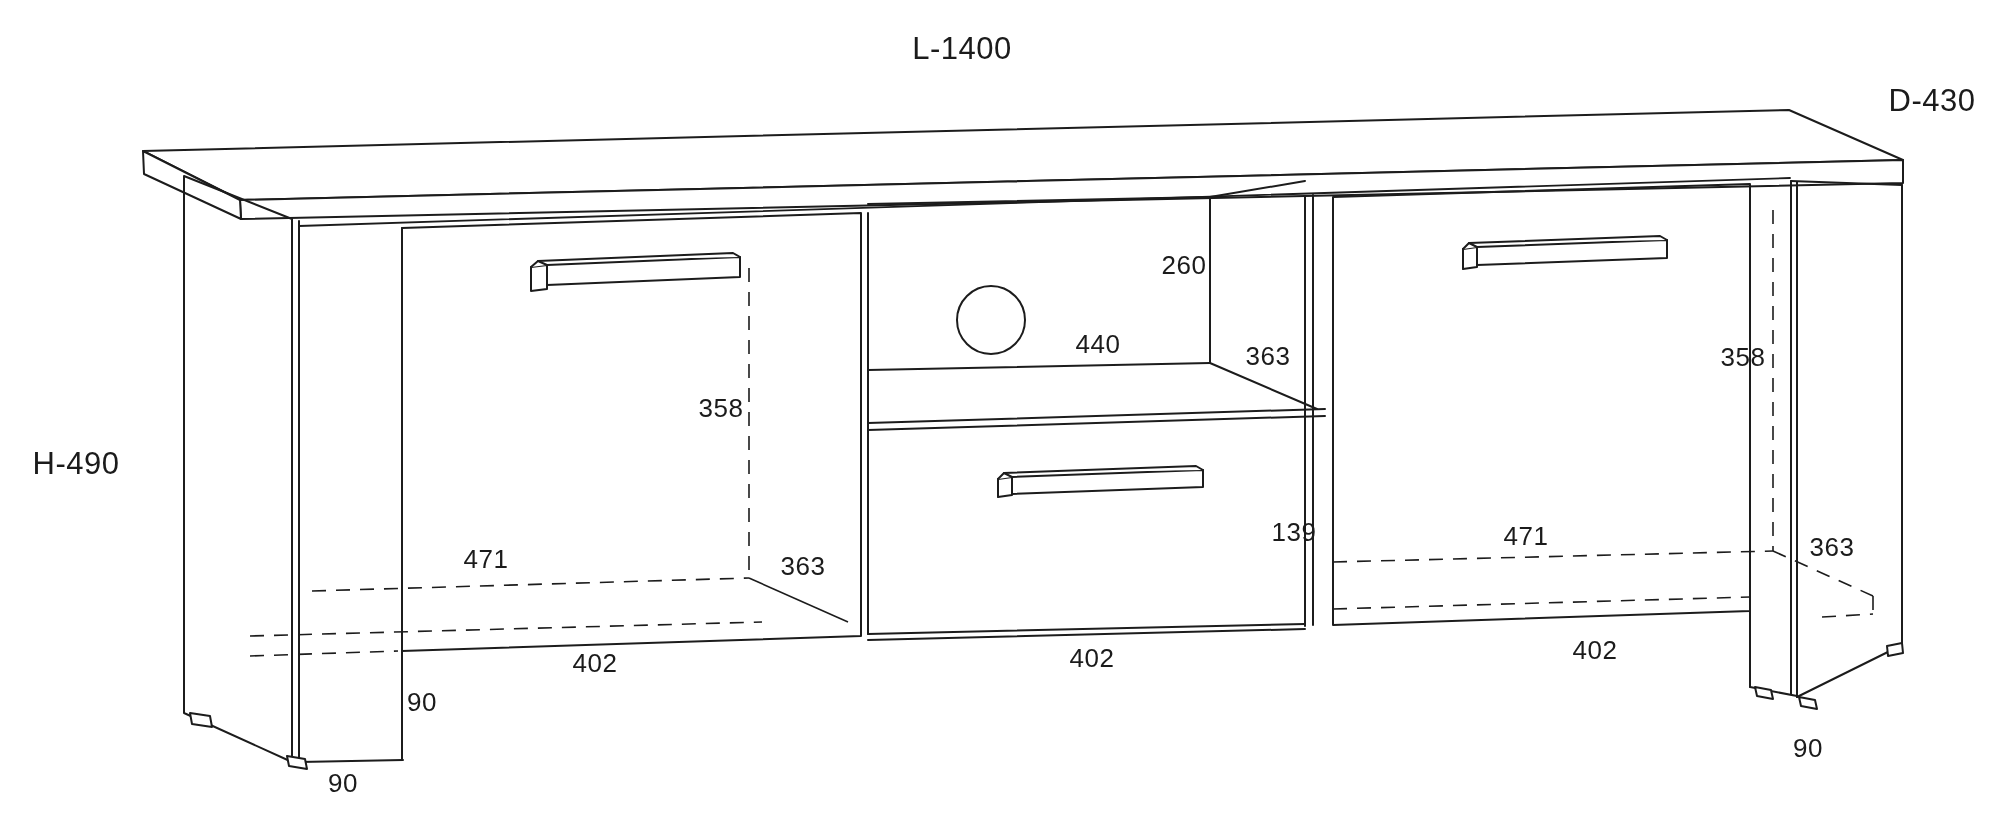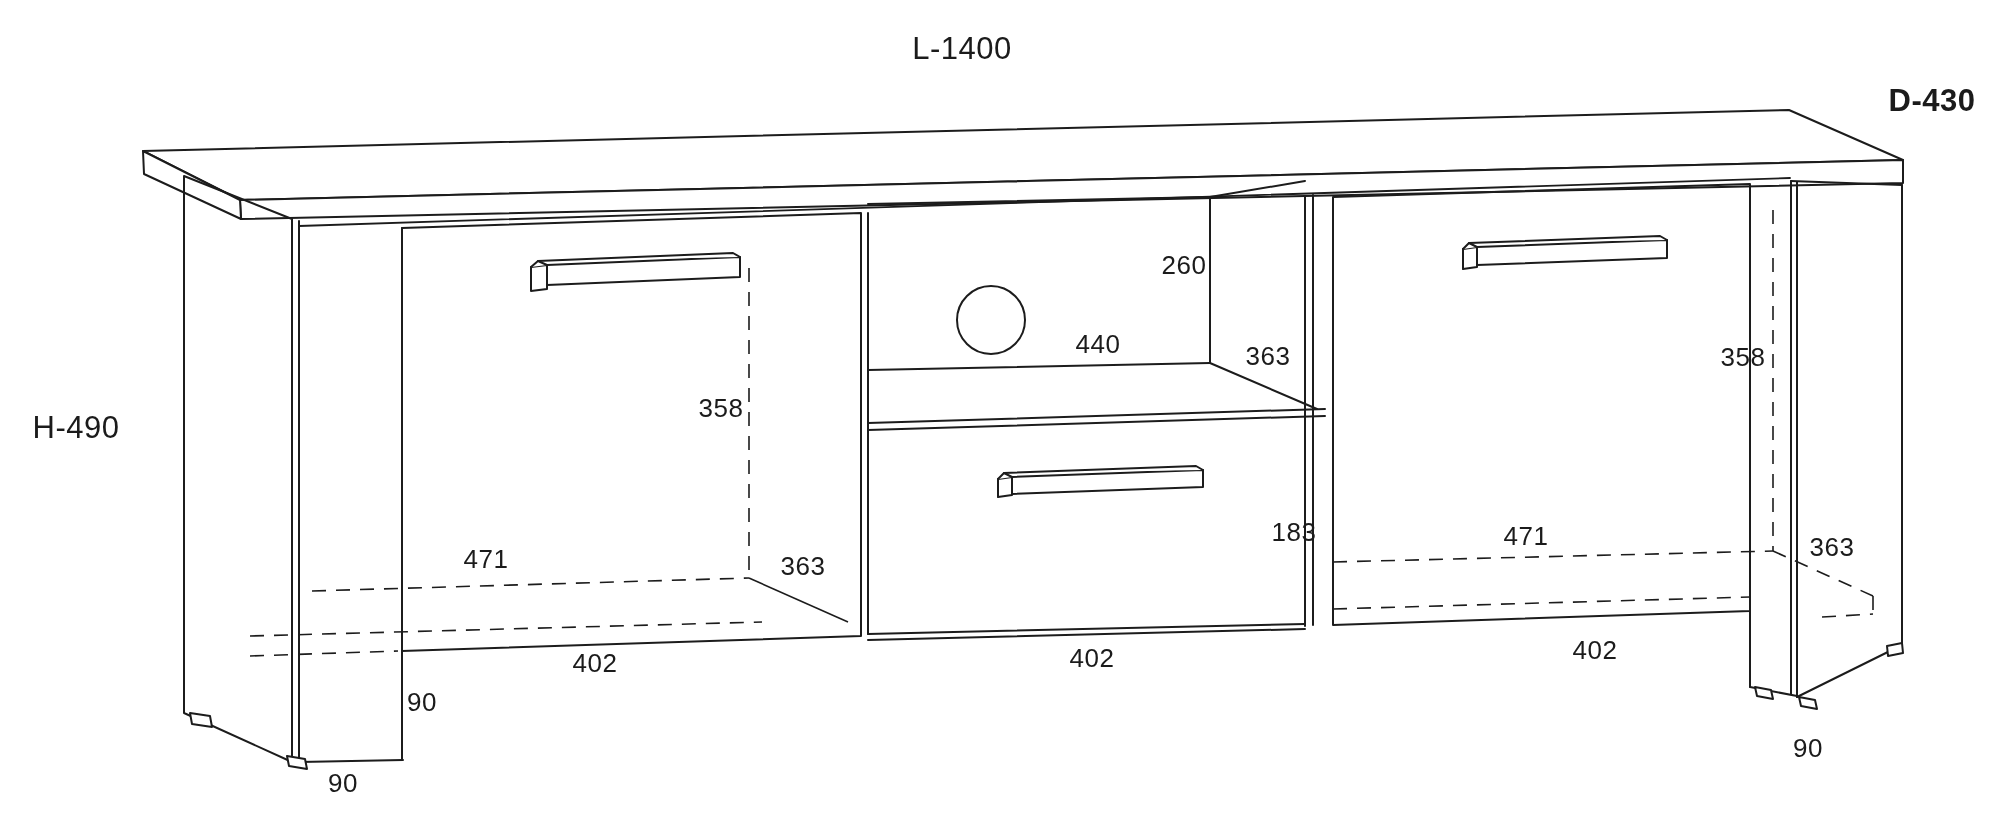--- a/index.html
+++ b/index.html
@@ -123,32 +123,32 @@
       <path d="M1750,611 L1750,687"></path>
       <path d="M1750,687 L1797,696"></path>
       <polygon fill="#ffffff" points="1799,697 1815,700 1817,709 1801,706"></polygon>
       <polygon fill="#ffffff" points="1887,646 1902,643 1903,653 1888,656"></polygon>
       <polygon fill="#ffffff" points="1755,687 1771,690 1773,699 1757,696"></polygon>
     </g>
   </svg>
 
   <div id="labels">
       <div class="dim-label large" style="left: 962px; top: 49px;">L-1400</div>
-      <div class="dim-label large" style="left: 1932px; top: 101px; font-weight: bold;">D-430</div>
-      <div class="dim-label large" style="left: 76px; top: 428px;">H-490</div>
+      <div class="dim-label large" style="left: 1932px; top: 101px;">D-430</div>
+      <div class="dim-label large" style="left: 76px; top: 464px;">H-490</div>
       <div class="dim-label" style="left: 1184px; top: 265px;">260</div>
       <div class="dim-label" style="left: 1098px; top: 344px;">440</div>
       <div class="dim-label" style="left: 1268px; top: 356px;">363</div>
       <div class="dim-label" style="left: 721px; top: 408px;">358</div>
       <div class="dim-label" style="left: 1743px; top: 357px;">358</div>
       <div class="dim-label" style="left: 486px; top: 559px;">471</div>
       <div class="dim-label" style="left: 1526px; top: 536px;">471</div>
       <div class="dim-label" style="left: 803px; top: 566px;">363</div>
       <div class="dim-label" style="left: 1832px; top: 547px;">363</div>
-      <div class="dim-label" style="left: 1294px; top: 532px;">183</div>
+      <div class="dim-label" style="left: 1294px; top: 532px;">139</div>
       <div class="dim-label" style="left: 595px; top: 663px;">402</div>
       <div class="dim-label" style="left: 1092px; top: 658px;">402</div>
       <div class="dim-label" style="left: 1595px; top: 650px;">402</div>
       <div class="dim-label" style="left: 422px; top: 702px;">90</div>
       <div class="dim-label" style="left: 343px; top: 783px;">90</div>
       <div class="dim-label" style="left: 1808px; top: 748px;">90</div>
     </div>
 
 </div>
 

